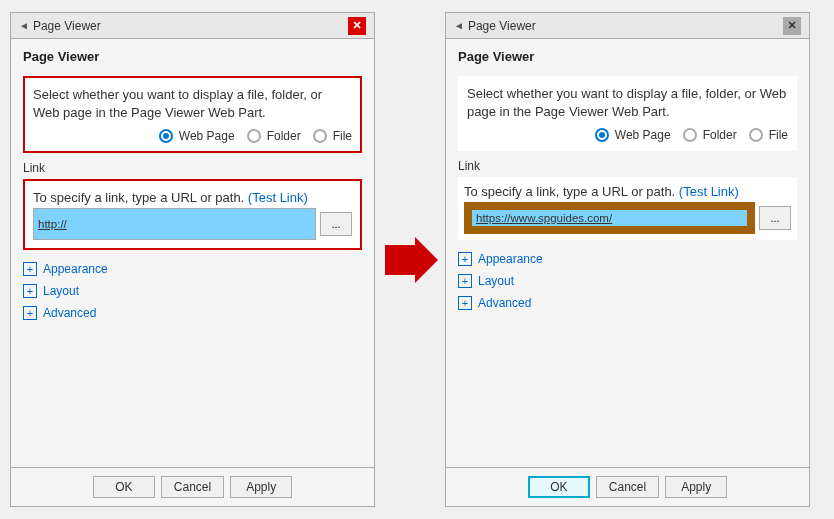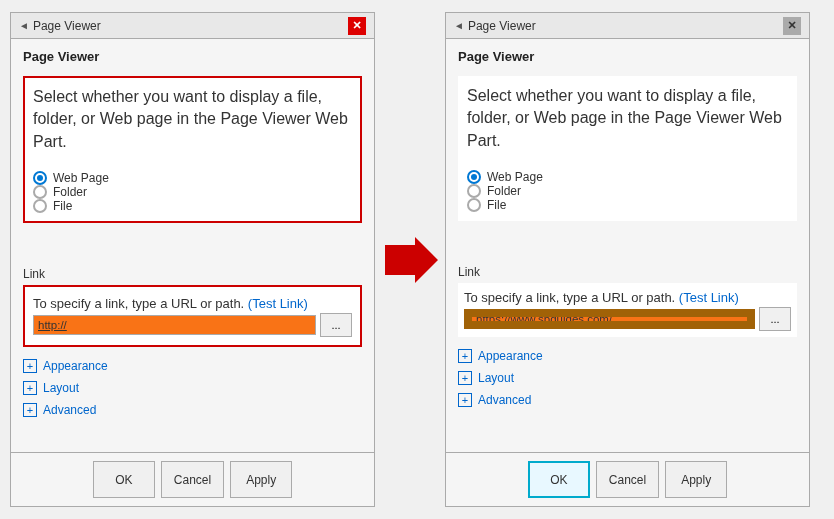--- a/index.html
+++ b/index.html
@@ -81,29 +81,29 @@
       font-weight: bold;
       color: #222;
       margin-bottom: 4px;
     }
     .red-box {
       border: 2px solid #cc0000;
       padding: 8px;
       background: white;
     }
     .description-text {
-      font-size: 16px;
+      font-size: 13px;
       color: #333;
       line-height: 1.4;
-      margin-bottom: 18px;
+      margin-bottom: 7px;
     }
     .radio-group {
       display: flex;
-      flex-direction: column;
-      gap: 0;
+      flex-direction: row;
+      gap: 12px;
       justify-content: flex-end;
     }
     .radio-item {
       display: flex;
       align-items: center;
       gap: 6px;
       font-size: 12px;
       color: #333;
     }
     .radio-circle {
@@ -124,21 +124,20 @@
       content: '';
       width: 6px;
       height: 6px;
       border-radius: 50%;
       background: #0078d4;
     }
     .link-section {
       display: flex;
       flex-direction: column;
       gap: 4px;
-      margin-top: 36px;
     }
     .link-label {
       font-size: 12px;
       color: #333;
       font-weight: normal;
     }
     .link-desc {
       font-size: 13px;
       color: #333;
       line-height: 1.4;
@@ -147,26 +146,26 @@
       color: #0066cc;
       text-decoration: none;
     }
     .url-input-row {
       display: flex;
       gap: 4px;
       align-items: center;
     }
     .url-input {
       flex: 1;
-      height: 20px;
+      height: 32px;
       border: 1px solid #aaa;
       padding: 0 4px;
       font-size: 11.5px;
       color: #333;
-      background: #f97316;
+      background: #7dd3fc;
       text-decoration: underline;
     }
     .url-input.red-border {
       border: 8px solid #a16207;
     }
     .browse-btn {
       width: 32px;
       height: 24px;
       border: 1px solid #aaa;
       background: #f0f0f0;
@@ -199,21 +198,21 @@
     .dialog-footer {
       border-top: 1px solid #aaa;
       padding: 8px 12px;
       display: flex;
       justify-content: center;
       gap: 6px;
       background: #f5f5f5;
     }
     .footer-btn {
       min-width: 62px;
-      height: 37px;
+      height: 22px;
       border: 1px solid #aaa;
       background: #f0f0f0;
       font-size: 12px;
       cursor: pointer;
       padding: 0 12px;
       color: #333;
     }
     .footer-btn.highlighted {
       border: 2px solid #00aacc;
       background: #e8f8ff;

